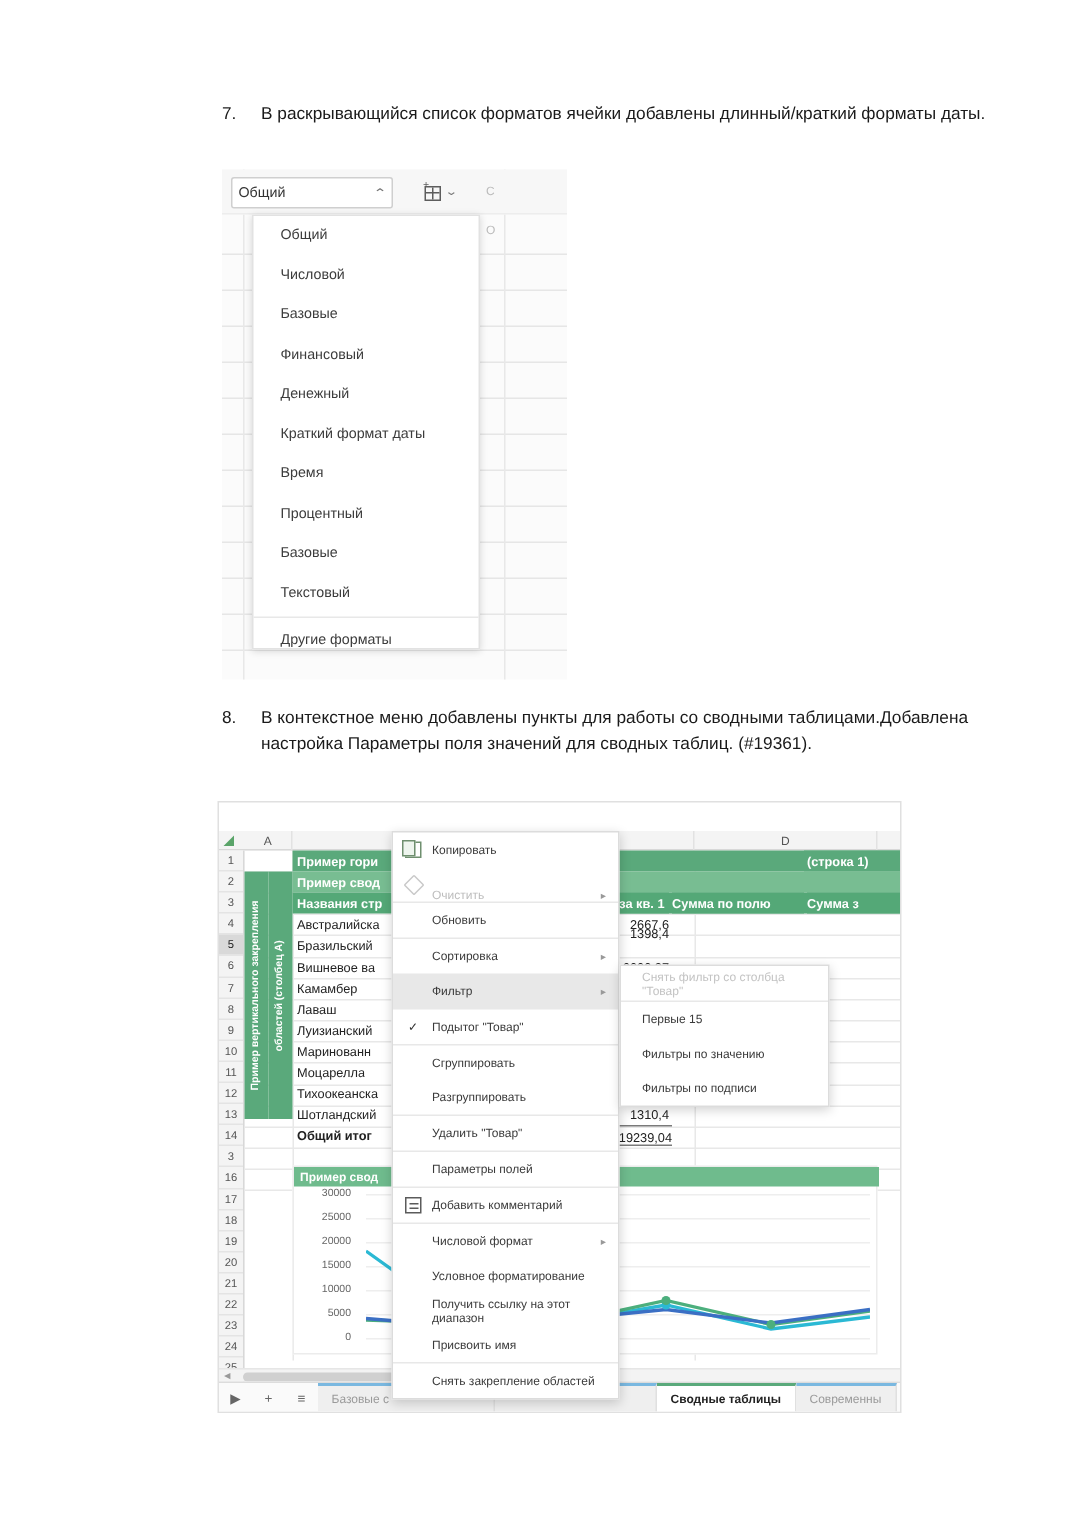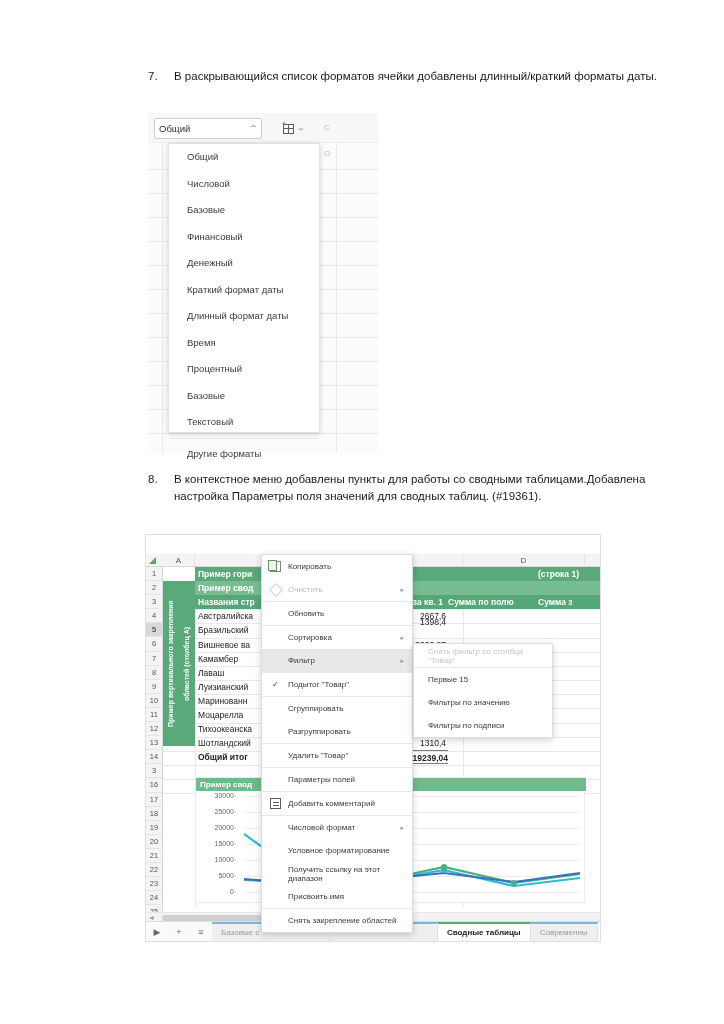--- a/index.html
+++ b/index.html
@@ -114,21 +114,21 @@
   .vert-label2 {
     position:absolute; left:33px; top:46px; width:16px; height:165px;
     background:#5aa97b; color:#fff; font-weight:bold; font-size:7px;
     writing-mode:vertical-rl; transform:rotate(180deg);
     display:flex; align-items:center; justify-content:center; text-align:center;
     line-height:8px; padding:2px 0;
   }
 
   .num-cell { position:absolute; font-size:8.5px; line-height:14.1px; height:14.1px;
               text-align:right; }
-  .tot-cell { font-weight:bold; border-top:1px solid #7a7a7a; border-bottom:1px double #7a7a7a; }
+  .tot-cell { font-weight:normal; border-top:1px solid #7a7a7a; border-bottom:1px double #7a7a7a; }
 
   
   .chart-box { position:absolute; left:49px; top:242px; width:390px; height:126px;
                background:#ffffff; border:1px solid #ececec; }
   .chart-title { position:absolute; left:0; top:0; width:390px; height:13px;
                  background:#6fbb8d; color:#fff; font-size:8px; font-weight:bold;
                  line-height:13px; padding-left:4px; }
   .ytick { position:absolute; right:0; font-size:7px; color:#666; text-align:right;
            width:32px; }
   .chart-plot { position:absolute; left:48px; top:16px; width:336px; height:102px; }
@@ -153,21 +153,21 @@
 
   
   .ctx-menu {
     position:absolute; left:115px; top:19px; width:152px;
     background:#ffffff; border:1px solid #dcdcdc;
     box-shadow:0 2px 7px rgba(0,0,0,.18); z-index:30;
   }
   .ctx-item { height:23px; display:flex; align-items:center;
               padding-left:26px; font-size:8px; color:#3b3b3b; position:relative; }
   .ctx-item.hl { background:#e8e8e8; }
-  .ctx-item.dis { color:#bdbdbd; }
+  .ctx-item.dis { color:#bdbdbd;align-items:flex-end; }
   .ctx-item .arr { position:absolute; right:8px; font-size:7px; color:#999; }
   .ctx-item .chk { position:absolute; left:10px; font-size:8px; color:#333; }
   .ctx-item .ic  { position:absolute; left:8px; top:6px; width:11px; height:11px; }
   .ctx-sep { height:1px; background:#e8e8e8; }
 
   .copy-ico { border:1px solid #6f8f6f; position:relative; background:#fff; }
   .copy-ico::before { content:""; position:absolute; left:-3px; top:-2px; width:7px; height:9px;
                       border:1px solid #6f8f6f; background:#eef5ee; }
   .erase-ico { position:relative; }
   .erase-ico::before { content:""; position:absolute; left:1px; top:1px; width:8px; height:8px;
@@ -231,21 +231,20 @@
     <div class="fmt-xtext" style="left:176px; top:10px;">С</div>
     <div class="fmt-xtext" style="left:176px; top:36px;">О</div>
 
     <div class="fmt-list">
       <div class="fmt-opt">Общий</div>
       <div class="fmt-opt">Числовой</div>
       <div class="fmt-opt">Базовые</div>
       <div class="fmt-opt">Финансовый</div>
       <div class="fmt-opt">Денежный</div>
       <div class="fmt-opt">Краткий формат даты</div>
-      <div class="fmt-opt">Длинный формат даты</div>
       <div class="fmt-opt">Время</div>
       <div class="fmt-opt">Процентный</div>
       <div class="fmt-opt">Базовые</div>
       <div class="fmt-opt">Текстовый</div>
       <div class="fmt-sep"></div>
       <div class="fmt-opt">Другие форматы</div>
     </div>
   </div>
 
   <div class="list-item" style="left:148px; top:471px; width:530px;">

